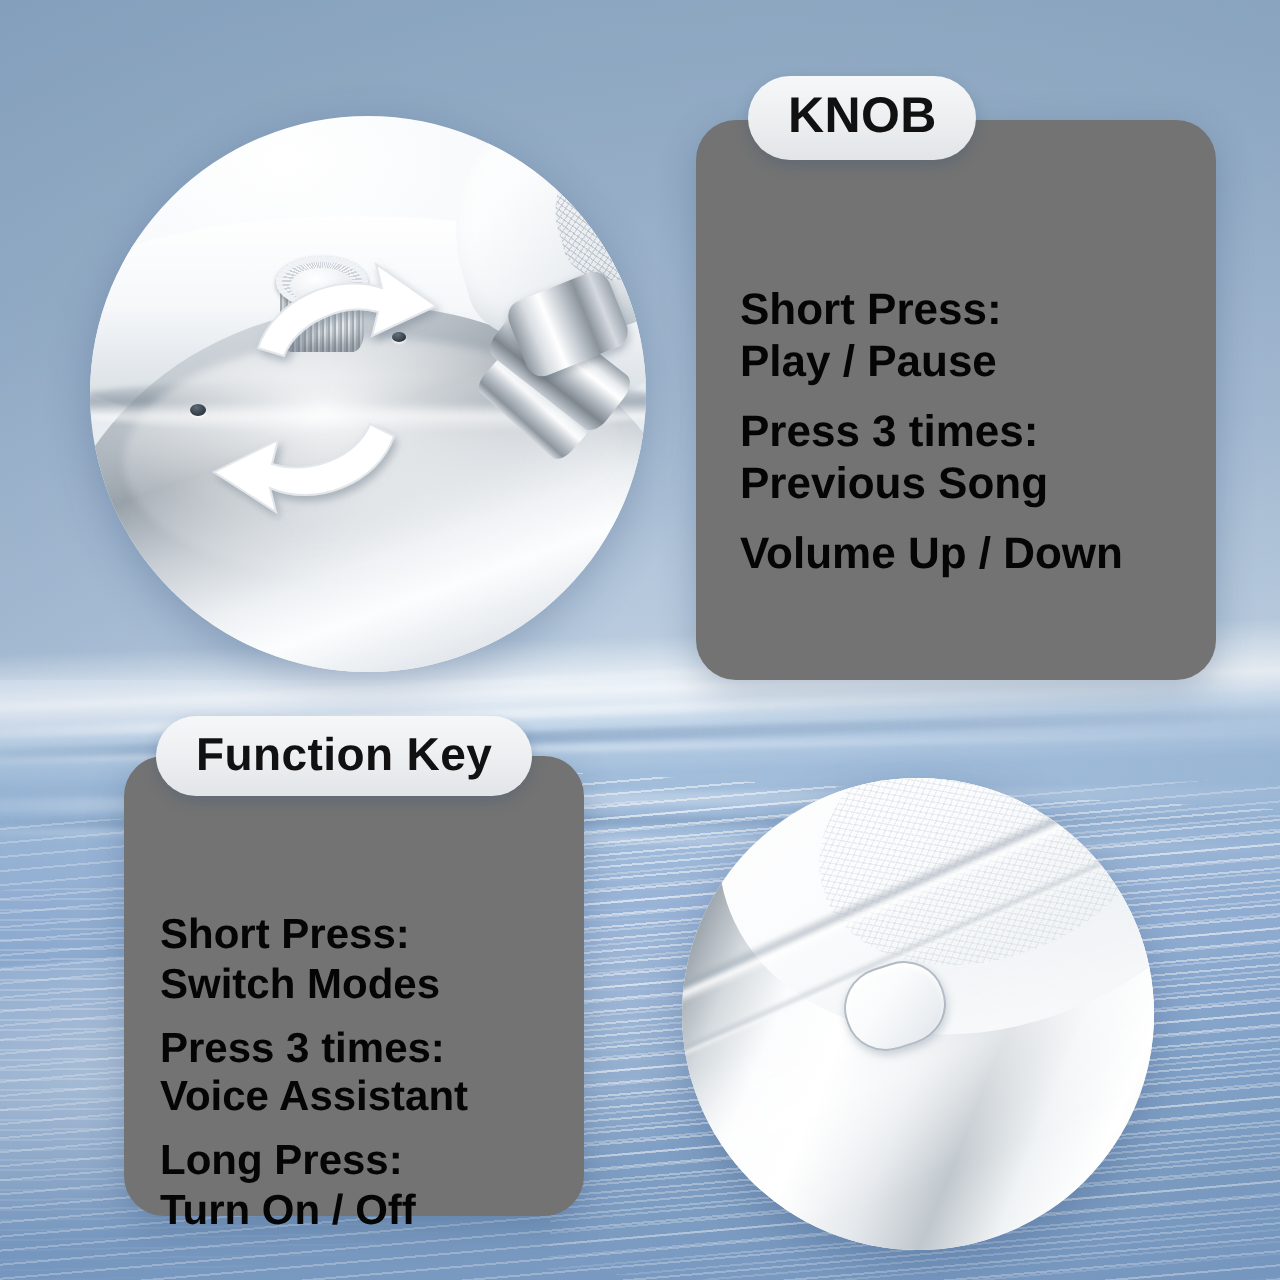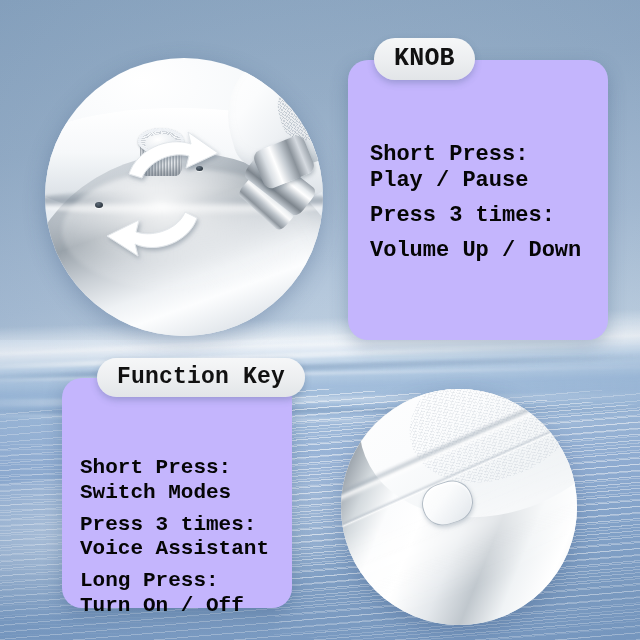--- a/index.html
+++ b/index.html
@@ -299,43 +299,42 @@
   .btn-sheen{
     position:absolute; left:-10%; top:45%; width:120%; height:40%;
     background:linear-gradient(180deg, rgba(255,255,255,0) 0%, rgba(255,255,255,.55) 40%, rgba(255,255,255,0) 100%);
     transform:rotate(-22deg);
     filter:blur(3px);
   }
 
   
   .card{
     position:absolute;
-    background:#c4b5fd;
+    background:#737373;
     border-radius:20px;
     box-shadow:0 6px 18px rgba(45,75,115,0.30);
-    font-family:Liberation Mono, monospace;
   }
   #knob-card{ left:348px; top:60px; width:260px; height:280px; }
   #function-card{ left:62px; top:378px; width:230px; height:230px; }
 
   .card-title{
     position:absolute;
     left:26px;
     top:-22px;
     background:linear-gradient(180deg,#f6f7f8 0%,#eceef0 55%,#e2e5e8 100%);
     border-radius:22px;
     padding:6px 20px 7px 20px;
     font-size:25px;
     font-weight:bold;
     color:#111111;
     letter-spacing:0.2px;
     white-space:nowrap;
     box-shadow:0 3px 7px rgba(60,85,120,0.30);
   }
-  #function-card .card-title{ left:35px; top:-20px; font-size:23px;text-align:center; }
+  #function-card .card-title{ left:16px; top:-20px; font-size:23px;text-align:center; }
 
   .card-body{
     position:absolute;
     left:22px; right:14px;
     top:34px;
     margin-top:48px;
   }
   #function-card .card-body{ left:18px; right:12px; top:30px; }
 
   .item{ margin-bottom:9px; }
@@ -423,20 +422,21 @@
 
   <div class="card" id="knob-card">
     <div class="card-title">KNOB</div>
     <div class="card-body">
       <div class="item">
         <div class="item-action">Short Press:</div>
         <div class="item-result">Play / Pause</div>
       </div>
       <div class="item">
         <div class="item-action">Press 3 times:</div>
+        <div class="item-result">Previous Song</div>
       </div>
       <div class="item">
         <div class="item-result">Volume Up / Down</div>
       </div>
     </div>
   </div>
 
   <div class="card" id="function-card">
     <div class="card-title">Function Key</div>
     <div class="card-body">

